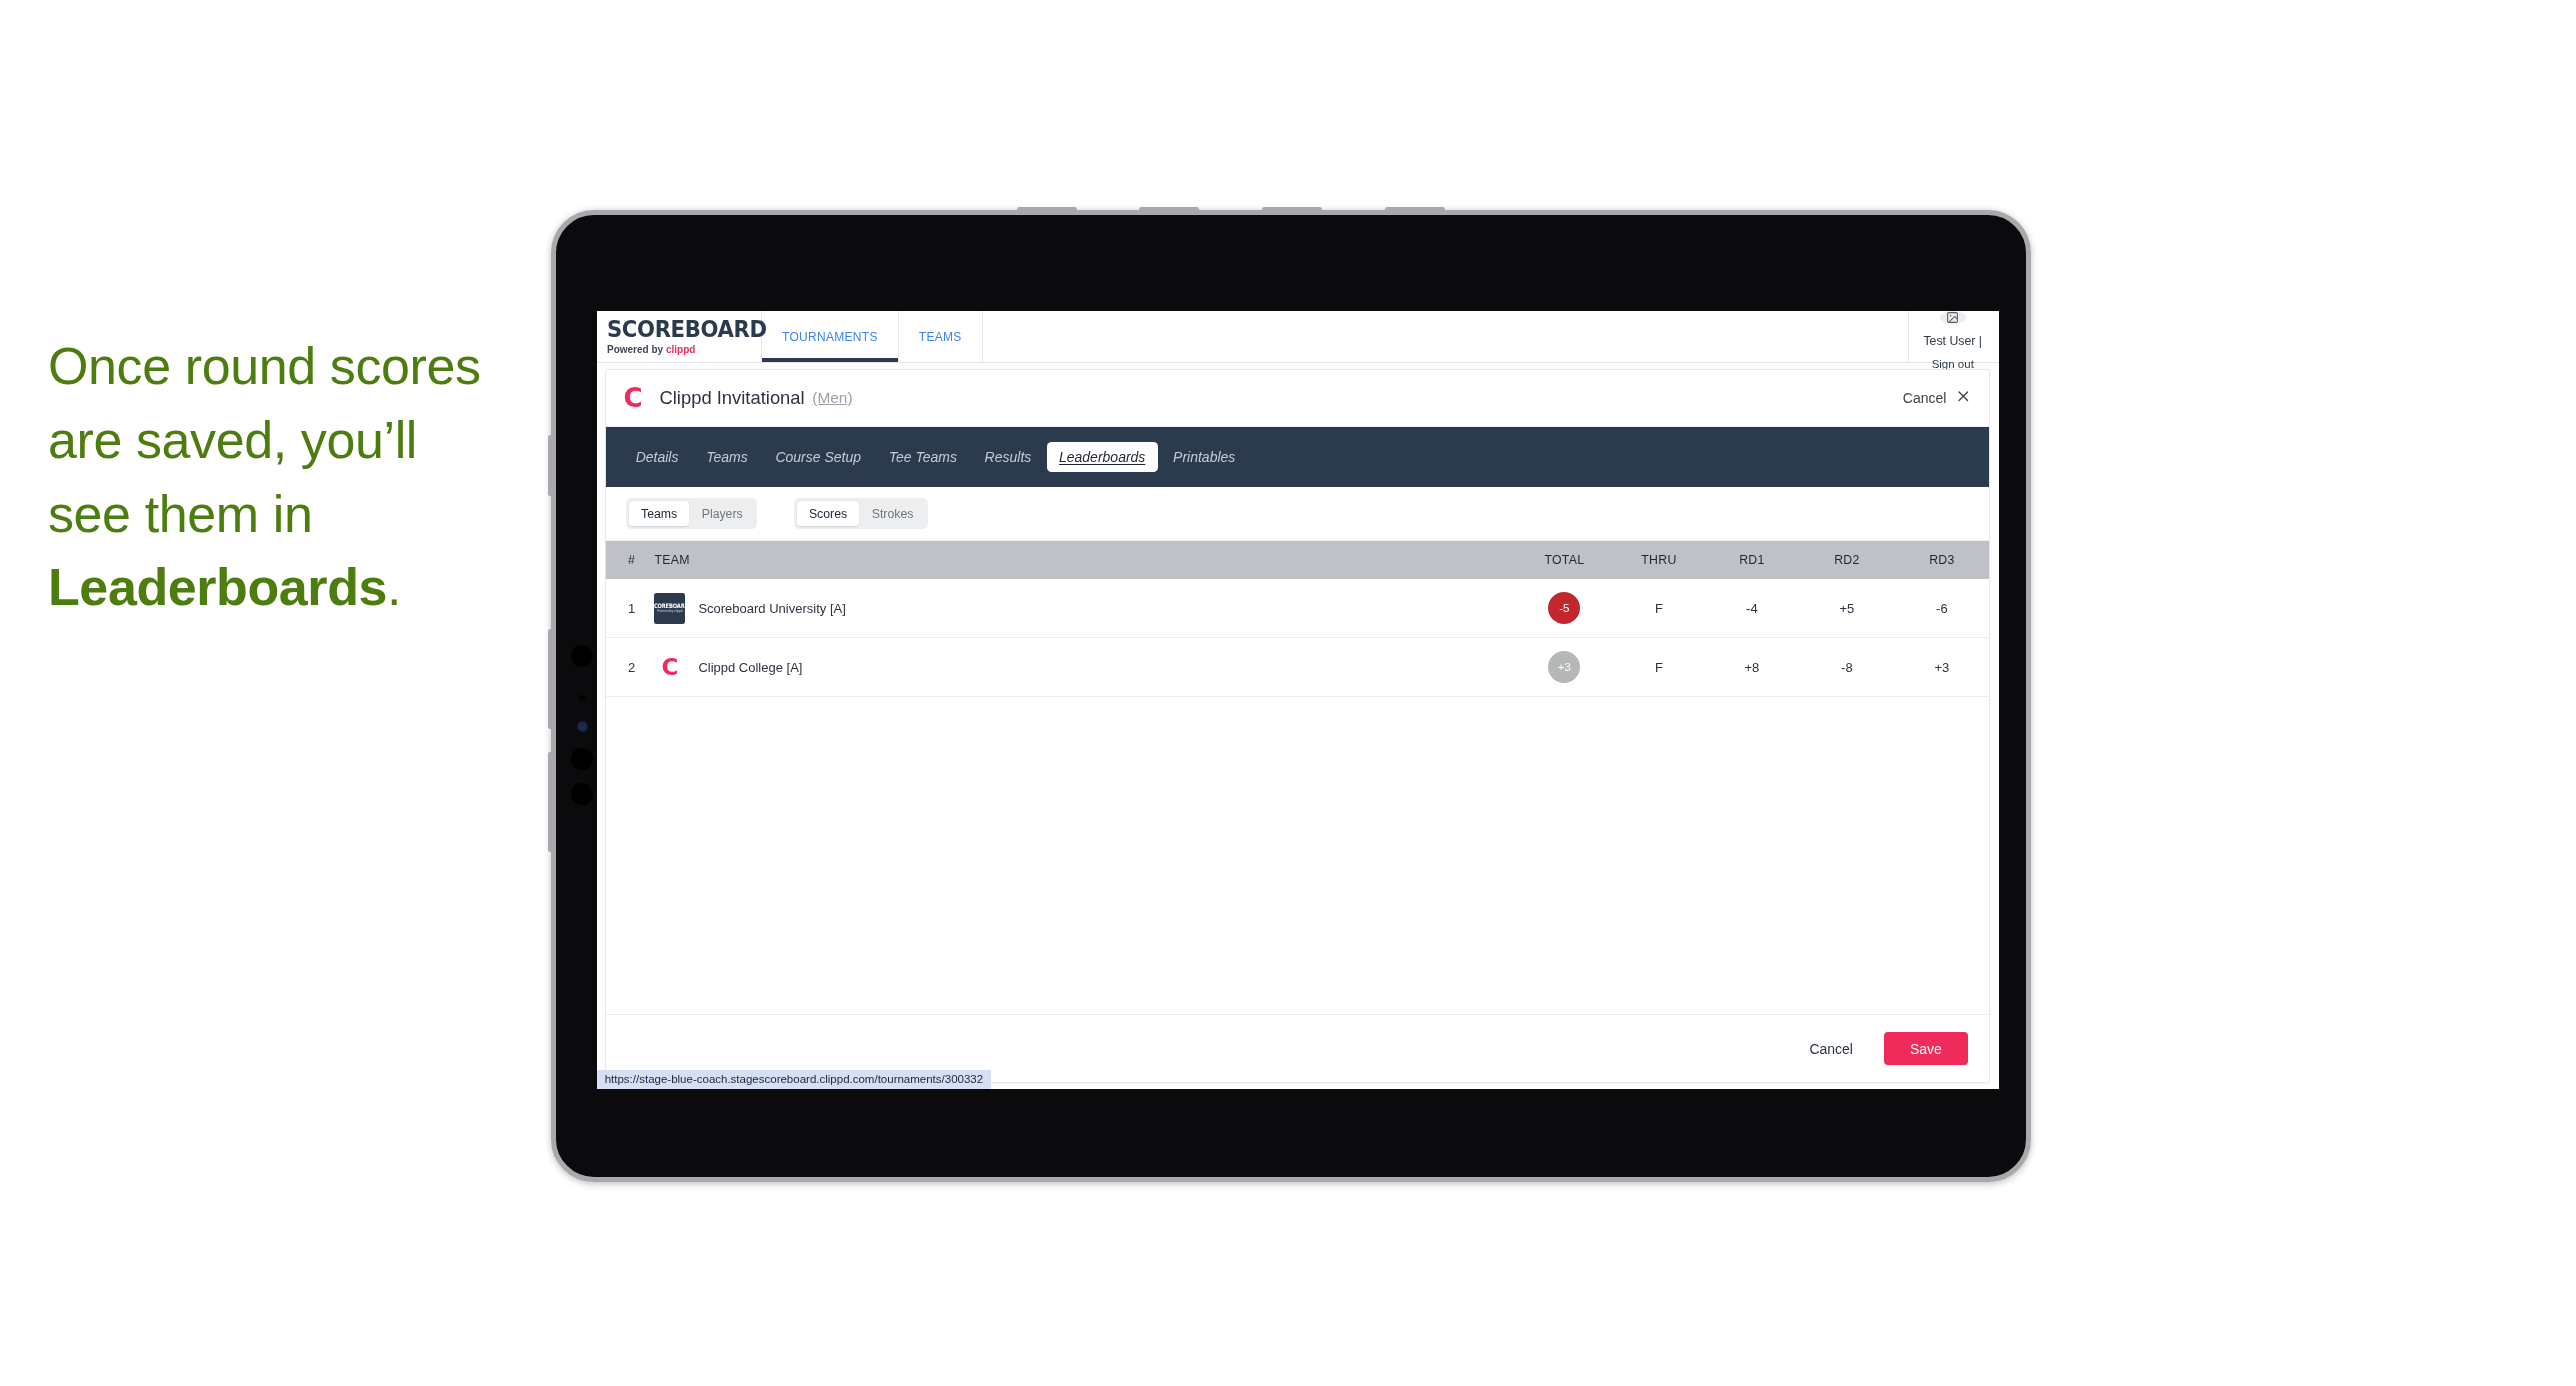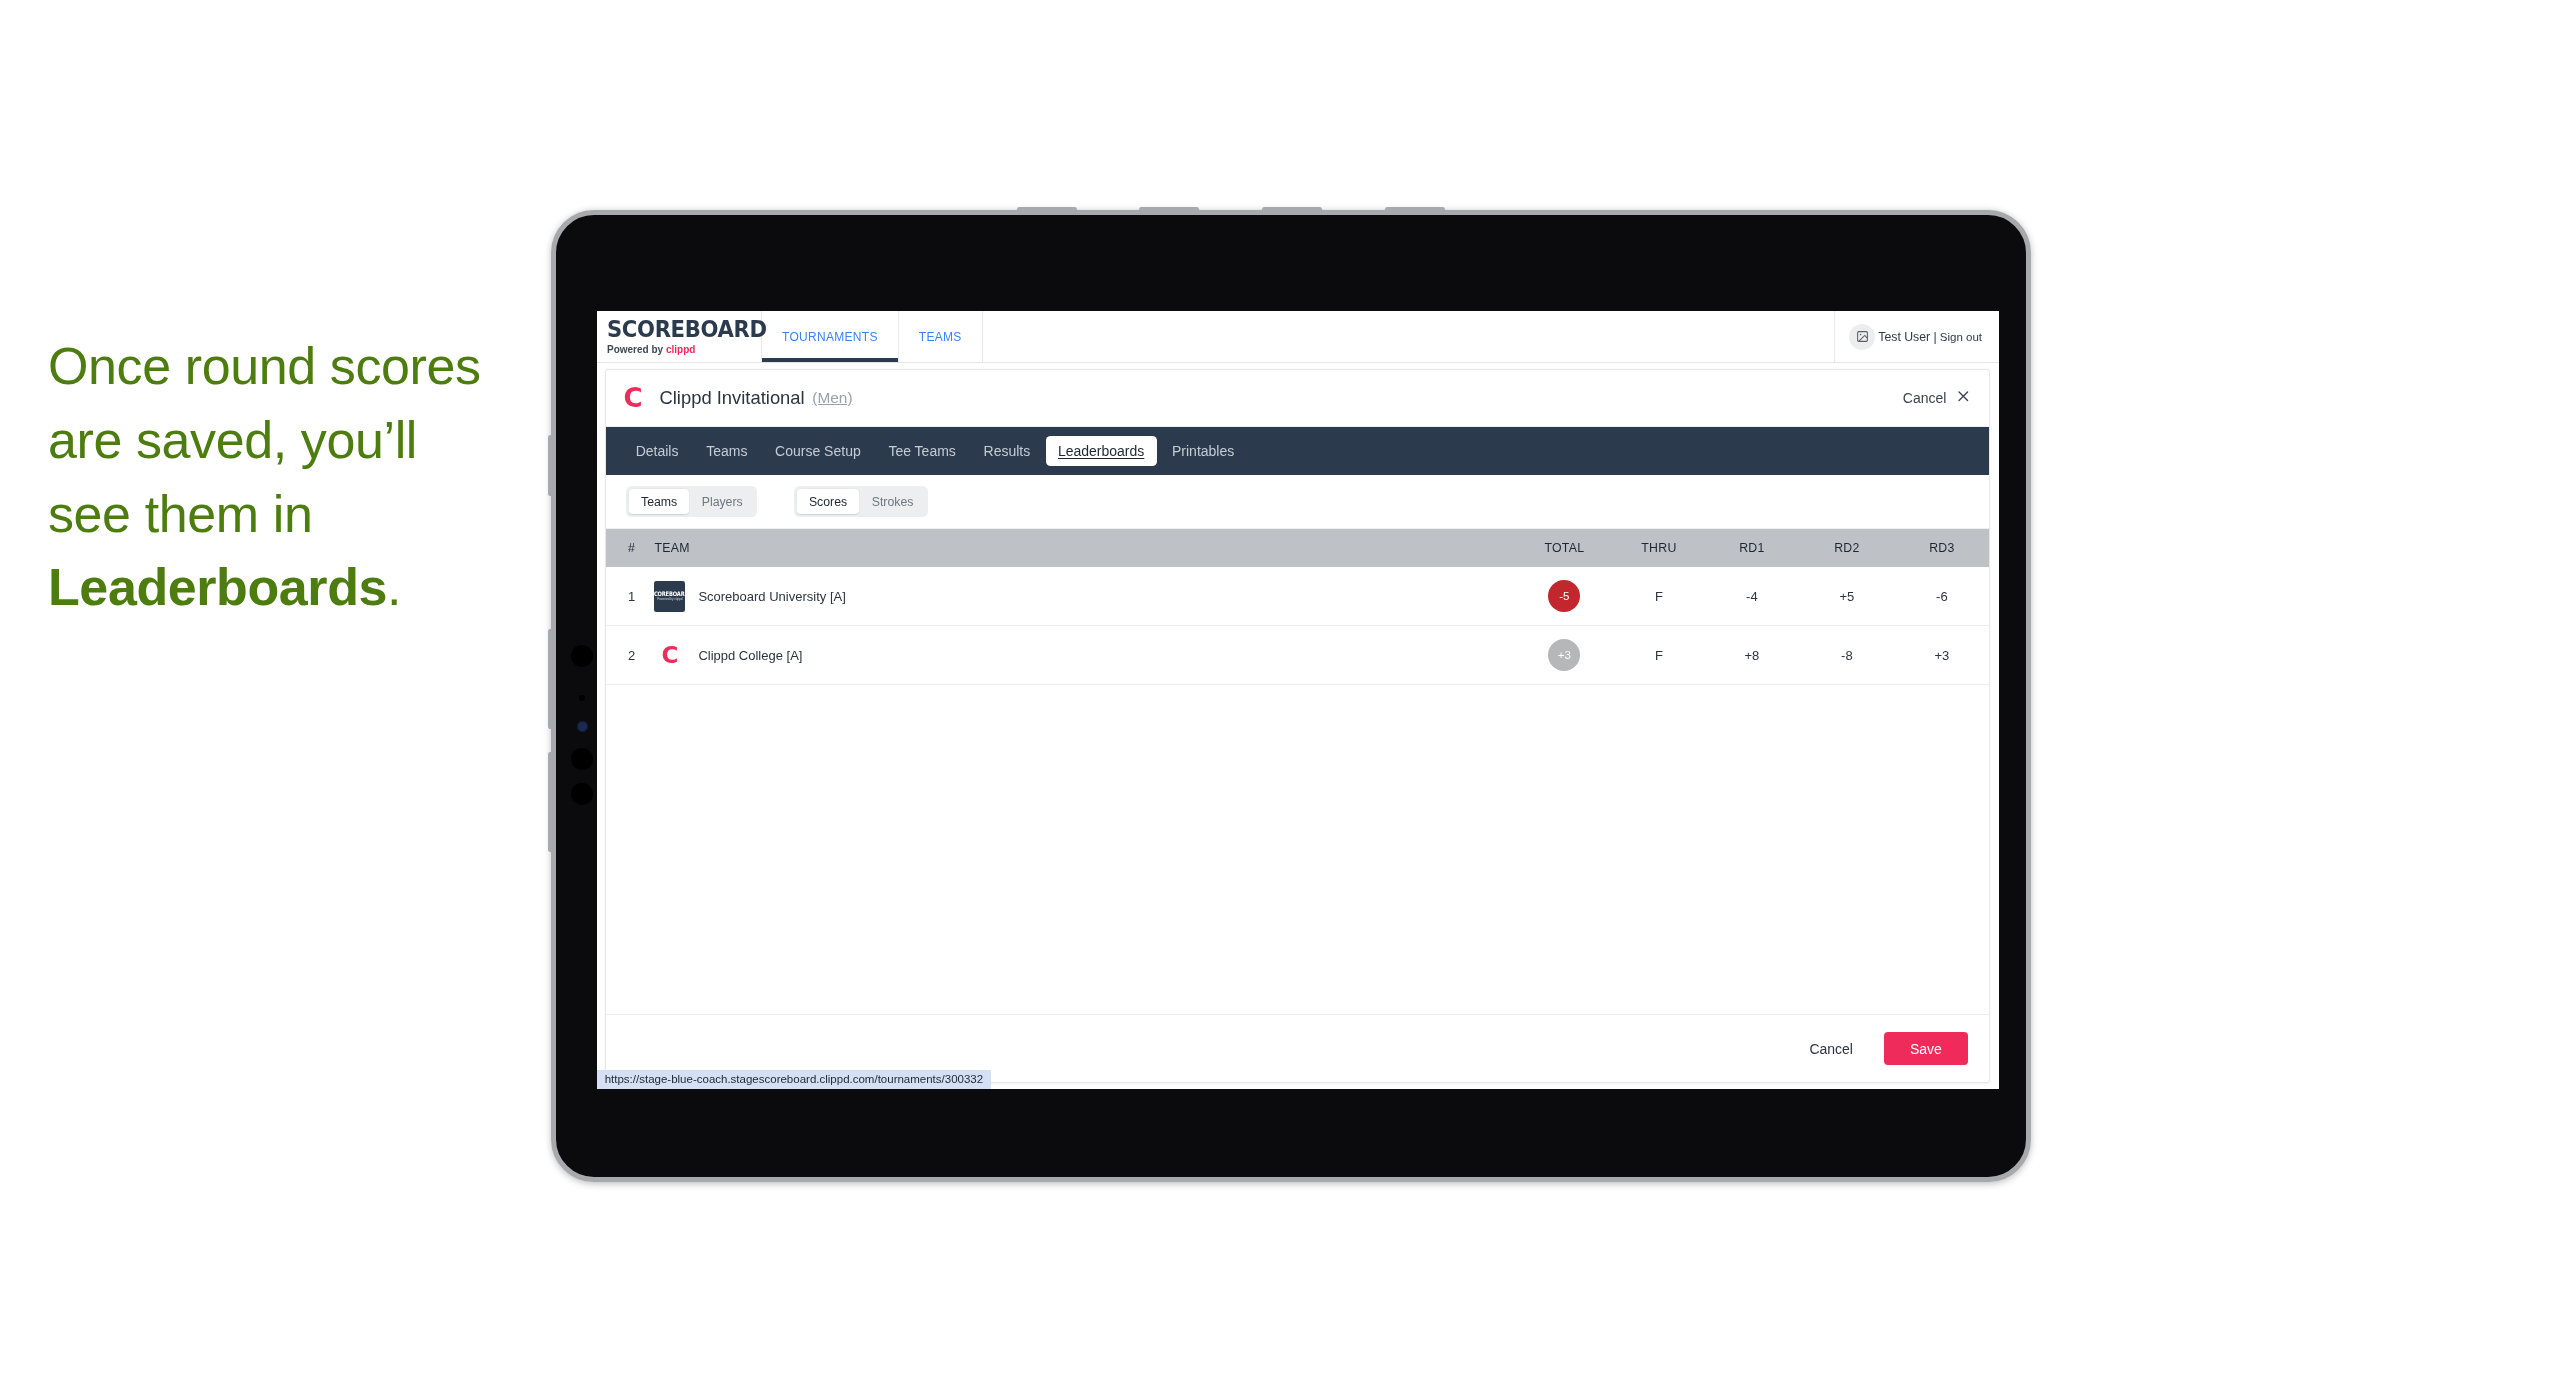--- a/index.html
+++ b/index.html
@@ -133,22 +133,23 @@
     position: absolute;
     left: 0; right: 0; bottom: 0;
     height: 3.8px;
     background: #2c3a4e;
   }
   #appbar-spacer { flex: 1; border-right: 0.8px solid #e8e9ea; }
 
   #userbox {
     display: flex;
     align-items: center;
-    gap: 3px;
+    gap: 10px;
     padding: 0 17px 0 14px;
+    flex-direction: column;
   }
   #avatar {
     width: 26px; height: 26px;
     border-radius: 50%;
     background: #eceded;
     display: flex; align-items: center; justify-content: center;
     color: #5a6069;
     font-size: 12.3px;
   }
   #userbox .uname { font-size: 12.3px; color: #303a45; }
@@ -208,27 +209,28 @@
   #card-header .xicon {
     font-size: 16px;
     color: #3b434c;
     margin-left: 10px;
     cursor: pointer;
     line-height: 1;
   }
 
   
   #sectionnav {
-    height: 48px;
+    height: 60px;
     background: #2c3a4e;
     display: flex;
     align-items: center;
     padding: 0 17px;
     gap: 3.1px;
     box-sizing: border-box;
+    font-style: italic;
   }
   .snav {
     font-size: 14px;
     color: #c6ccd4;
     padding: 7px 12.3px;
     border-radius: 4.6px;
     cursor: pointer;
     white-space: nowrap;
   }
   .snav.active {

